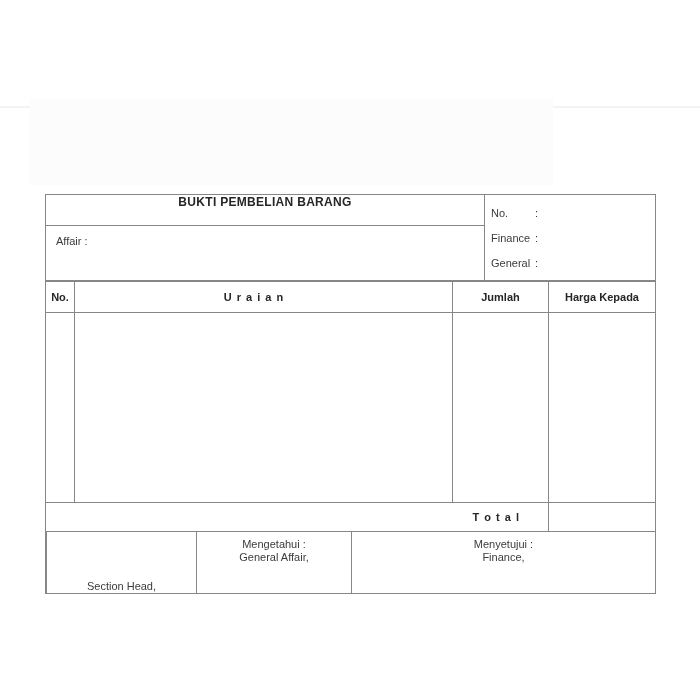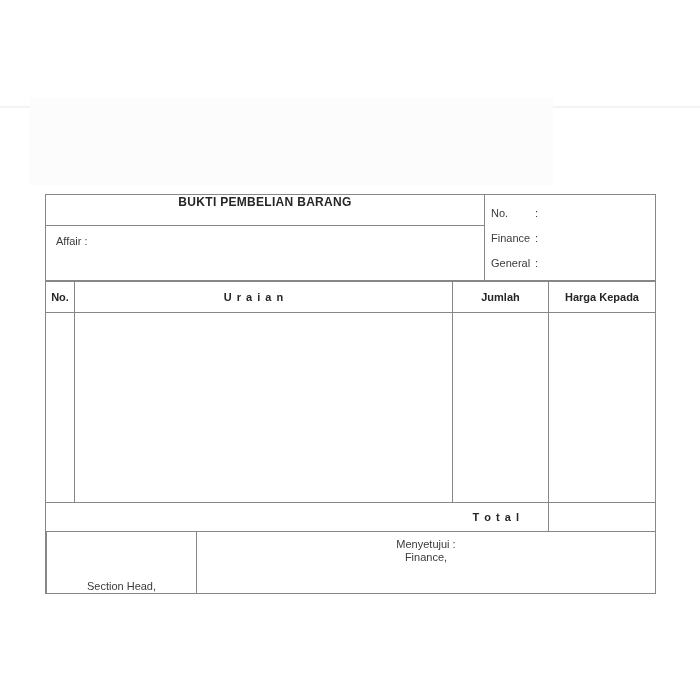--- a/index.html
+++ b/index.html
@@ -146,20 +146,24 @@
     <div class="row row-total">
       <div class="total-merged">T o t a l</div>
       <div class="cell total-value"></div>
     </div>
 
     <div class="row row-sign">
       <div class="sign-cell s2">
         <span>Section Head,</span>
         <span></span>
       </div>
+      <div class="sign-cell s3">
+        <span>Mengetahui :</span>
+        <span>General Affair,</span>
+      </div>
       <div class="sign-cell s4">
         <span>Menyetujui :</span>
         <span>Finance,</span>
       </div>
     </div>
 
   </div>
 </div>
 
 </body></html>

